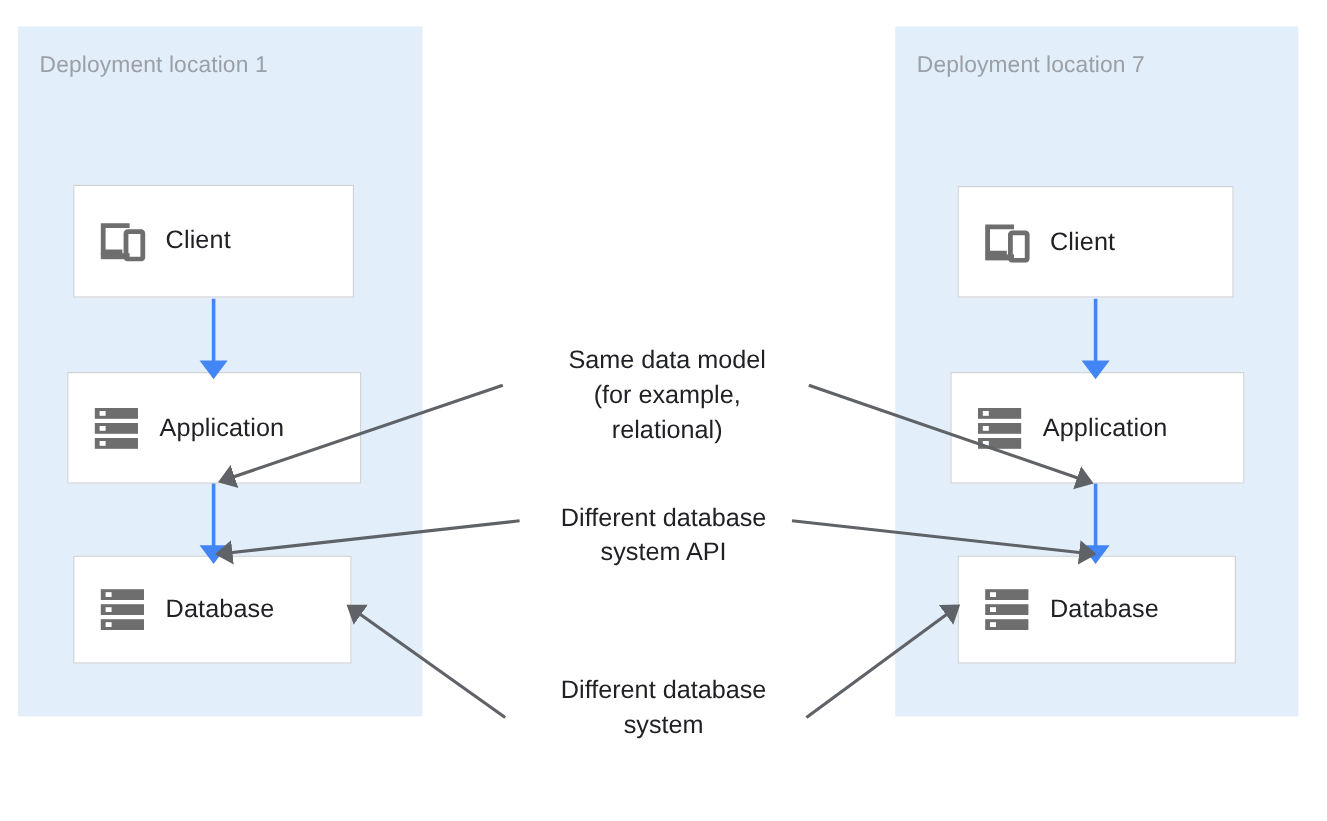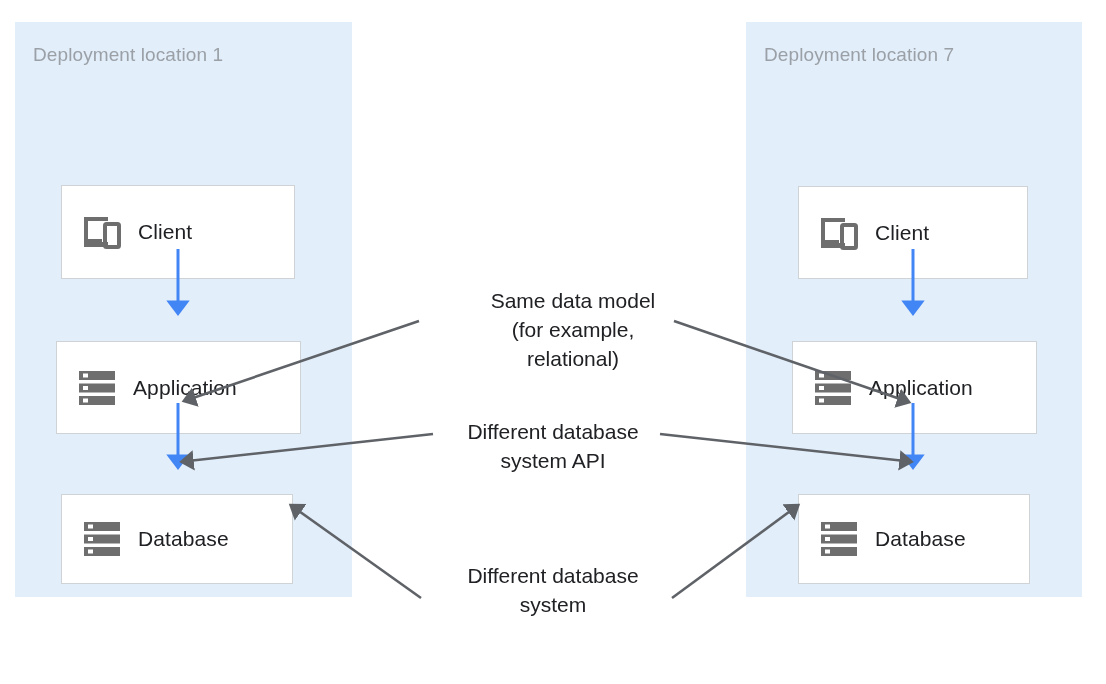--- a/index.html
+++ b/index.html
@@ -39,21 +39,20 @@
 
   
   .node {
     position: absolute;
     background: #ffffff;
     border: 1px solid #cfd3d6;
     box-sizing: border-box;
     display: flex;
     align-items: center;
     padding-left: 18px;
-    margin-top: 31px;
   }
   .node .node-icon {
     flex: 0 0 auto;
     width: 44px;
     height: 40px;
     display: flex;
     align-items: center;
     justify-content: center;
     margin-right: 14px;
   }
@@ -194,21 +193,21 @@
     <line x1="419" y1="321" x2="190" y2="399" stroke="#5f6368" stroke-width="2.6" marker-end="url(#gray-head)"></line>
     <line x1="674" y1="321" x2="903" y2="400" stroke="#5f6368" stroke-width="2.6" marker-end="url(#gray-head)"></line>
 
     <line x1="433" y1="434" x2="188" y2="461" stroke="#5f6368" stroke-width="2.6" marker-end="url(#gray-head)"></line>
     <line x1="660" y1="434" x2="905" y2="461" stroke="#5f6368" stroke-width="2.6" marker-end="url(#gray-head)"></line>
 
     <line x1="421" y1="598" x2="296" y2="509" stroke="#5f6368" stroke-width="2.6" marker-end="url(#gray-head)"></line>
     <line x1="672" y1="598" x2="793" y2="509" stroke="#5f6368" stroke-width="2.6" marker-end="url(#gray-head)"></line>
   </svg>
 
-  <div class="annotation" style="left:447px; top:286px; width:252px;">Same data model
+  <div class="annotation" style="left:430px; top:286px; width:252px;">Same data model
 (for example,
 relational)</div>
 
   <div class="annotation" style="left:427px; top:417px; width:252px;">Different database
 system API</div>
 
   <div class="annotation" style="left:427px; top:561px; width:252px;">Different database
 system</div>
 
 </div>

